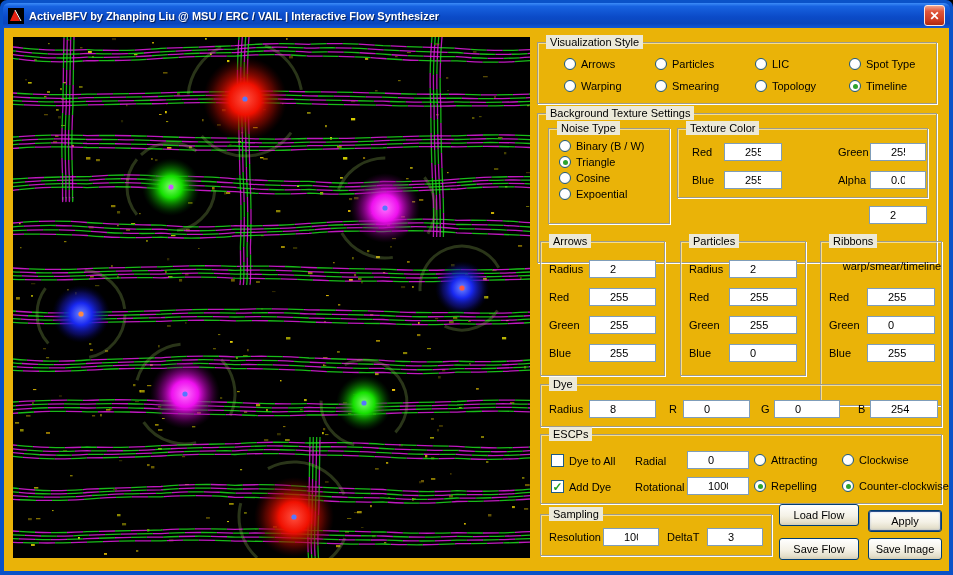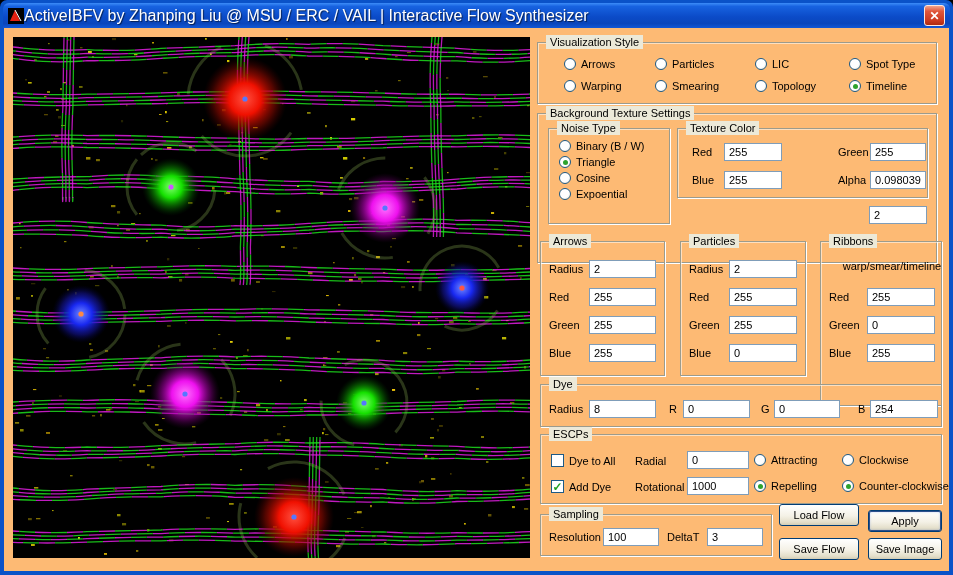--- a/index.html
+++ b/index.html
@@ -2,31 +2,31 @@
 <html><head>
 <meta charset="utf-8">
 <style>
   *{margin:0;padding:0;box-sizing:border-box}
   html,body{width:953px;height:575px;overflow:hidden}
   body{font-family:"Liberation Sans",sans-serif;background:#000}
   .window{position:absolute;left:0;top:0;width:953px;height:575px;background:#0A52C8;border-radius:7px 7px 0 0}
   .titlebar{position:absolute;left:3px;top:3px;right:3px;height:25px;border-radius:6px 6px 0 0;
     background:linear-gradient(180deg,#3C8CF8 0%,#1762E0 14%,#0B4BC8 55%,#0A46BC 82%,#1258D6 100%);
     display:flex;align-items:center;padding:0 5px}
-  .title-text{color:#fff;font-weight:normal;font-size:16px;text-shadow:1px 1px 1px rgba(0,0,0,.6);white-space:nowrap}
+  .title-text{color:#fff;font-weight:bold;font-size:11px;margin-left:5px;text-shadow:1px 1px 1px rgba(0,0,0,.6);white-space:nowrap}
   .close-btn{margin-left:auto;width:21px;height:21px;border-radius:3px;border:1px solid #FFE6DC;color:#fff;
     background:linear-gradient(180deg,#F1A28B 0%,#E0563A 28%,#CC3A20 75%,#AE2A10 100%);
     font-size:12px;font-weight:bold;display:flex;align-items:center;justify-content:center;cursor:pointer}
-  .content{position:absolute;left:4px;top:28px;width:945px;height:543px;background:#fdba74}
+  .content{position:absolute;left:4px;top:28px;width:945px;height:543px;background:#eab308}
   .flow{position:absolute;left:9px;top:9px;width:517px;height:521px;background:#000;cursor:crosshair}
   .group{position:absolute;border:1px solid #9C9B8C;box-shadow:1px 1px 0 #fff, inset 1px 1px 0 rgba(255,255,255,.55)}
   .legend{position:absolute;top:-8px;left:8px;background:#ECE9D8;padding:0 4px;font-size:11px;line-height:14px;white-space:nowrap}
   .lb{position:absolute;font-size:11px;line-height:18px;white-space:nowrap}
   .tf{position:absolute;height:18px;border:1px solid #7F9DB9;background:#fff;color:#000;
-     font-family:"Liberation Sans",sans-serif;font-size:11px;padding:1px 4px}
+     font-family:"Liberation Sans",sans-serif;font-size:11px;padding:1px 20px}
   .opt{position:absolute;display:flex;align-items:center;gap:5px;font-size:11px;white-space:nowrap;cursor:default}
   .radio{width:12px;height:12px;border-radius:50%;background:radial-gradient(circle at 35% 35%,#fff 55%,#e3e0d0);border:1px solid #1D5A86;flex:0 0 auto;display:flex;align-items:center;justify-content:center}
   .radio.sel::after{content:"";width:5px;height:5px;border-radius:50%;background:#2DA32D}
   .checkbox{width:13px;height:13px;background:#fff;border:1px solid #1D5A86;flex:0 0 auto;text-align:center}
   .checkbox.checked::after{content:"✓";color:#21A121;font-size:12px;font-weight:bold;line-height:12px;display:block}
   .btn{position:absolute;height:22px;border:1px solid #003C74;border-radius:3px;cursor:pointer;
     background:linear-gradient(180deg,#FFFFFF 0%,#F4F1E6 55%,#E4DFCB 85%,#D4CDB4 100%);
     font-family:"Liberation Sans",sans-serif;font-size:11px;color:#000}
   .btn.default{box-shadow:inset 0 0 0 1px #2C4F8C, inset 0 0 3px #7A9CE0}
   .ribnote{position:absolute;font-size:11px;white-space:nowrap;text-align:center}

